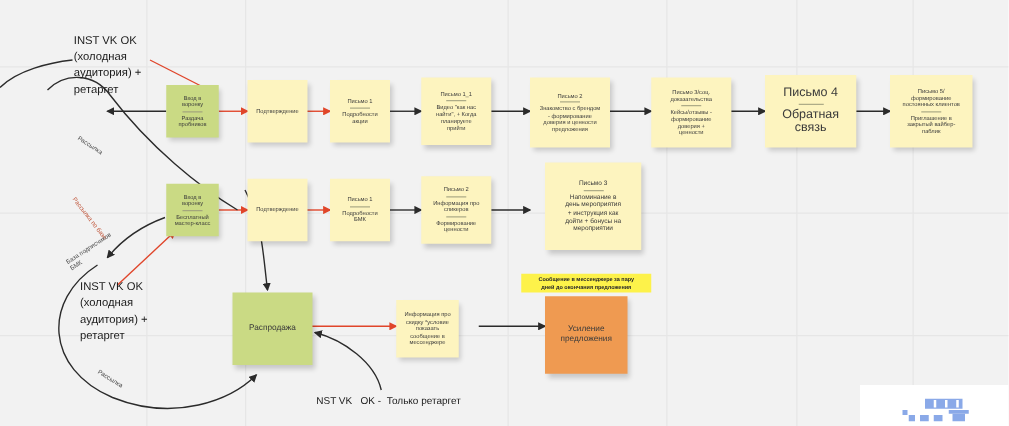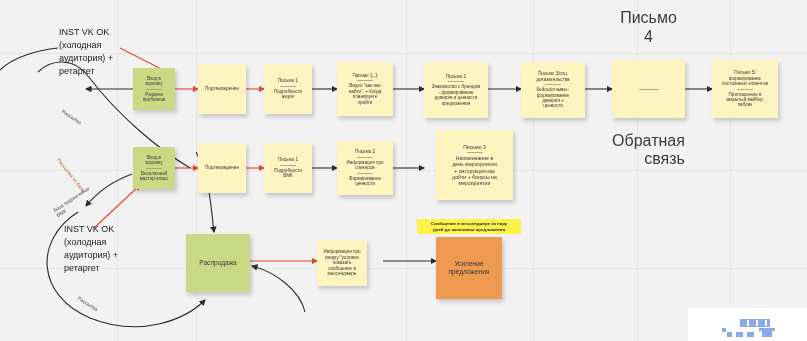--- a/index.html
+++ b/index.html
@@ -54,21 +54,21 @@
     width: 16px;
     border-top: 1px solid #9a9a7a;
     margin: 2px 0 2px 0;
     opacity: .8;
   }
   .node .body { }
 
   .tiny   { font-size: 4.6px; }
   .small  { font-size: 5.2px; }
   .med    { font-size: 6.6px; }
-  .big    { font-size: 16px; gap: 40px; }
+  .big    { font-size: 10px; }
 
   .label {
     position: absolute;
     color: #1a1a1a;
     font-weight: normal;
     white-space: pre;
     line-height: 1.45;
   }
   .label.normal { font-weight: normal; }
 
@@ -203,21 +203,21 @@
     <div class="sep"></div>
     <div class="body" style="white-space: pre-line;">Кейсы/отзывы -
 формирование
 доверия +
 ценности</div>
   </div>
 
   <div class="node yellow big" id="n-l4" style="left:612px; top:60px; width:73px; height:58px;">
     <div class="title">Письмо 4</div>
     <div class="sep" style="width:20px"></div>
-    <div class="body" style="white-space: pre-line; text-align: right;">Обратная
+    <div class="body" style="white-space: pre-line;">Обратная
 связь</div>
   </div>
 
   <div class="node yellow tiny" id="n-l5" style="left:712px; top:60px; width:66px; height:58px;">
     <div class="title" style="white-space: pre-line;">Письмо 5/
 формирование
 постоянных клиентов</div>
     <div class="sep"></div>
     <div class="body" style="white-space: pre-line;">Приглашение в
 закрытый вайбер-
@@ -287,20 +287,21 @@
 (холодная
 аудитория) +
 ретаргет</div>
 
   <div class="label" style="left: 64px; top: 223px; font-size: 9px; white-space: pre-line;">INST  VK  OK
 (холодная
 аудитория) +
 ретаргет</div>
 
 
+  <div class="label" style="left:253px; top:315px; font-size:8px;">NST VK   OK -  Только ретаргет</div>
 
   <div class="rot" style="left:64px; top:108px; transform: rotate(33deg);">Рассылка</div>
 
   <div class="rot red" style="left:61px; top:157px; transform: rotate(52deg);">Рассылка по базе</div>
 
   <div class="rot" style="left: 52px; top: 208px; transform: rotate(-33deg); white-space: pre-line;">База подписчиков
 БМК</div>
 
   <div class="rot" style="left:80px; top:295px; transform: rotate(32deg);">Рассылка</div>
 

